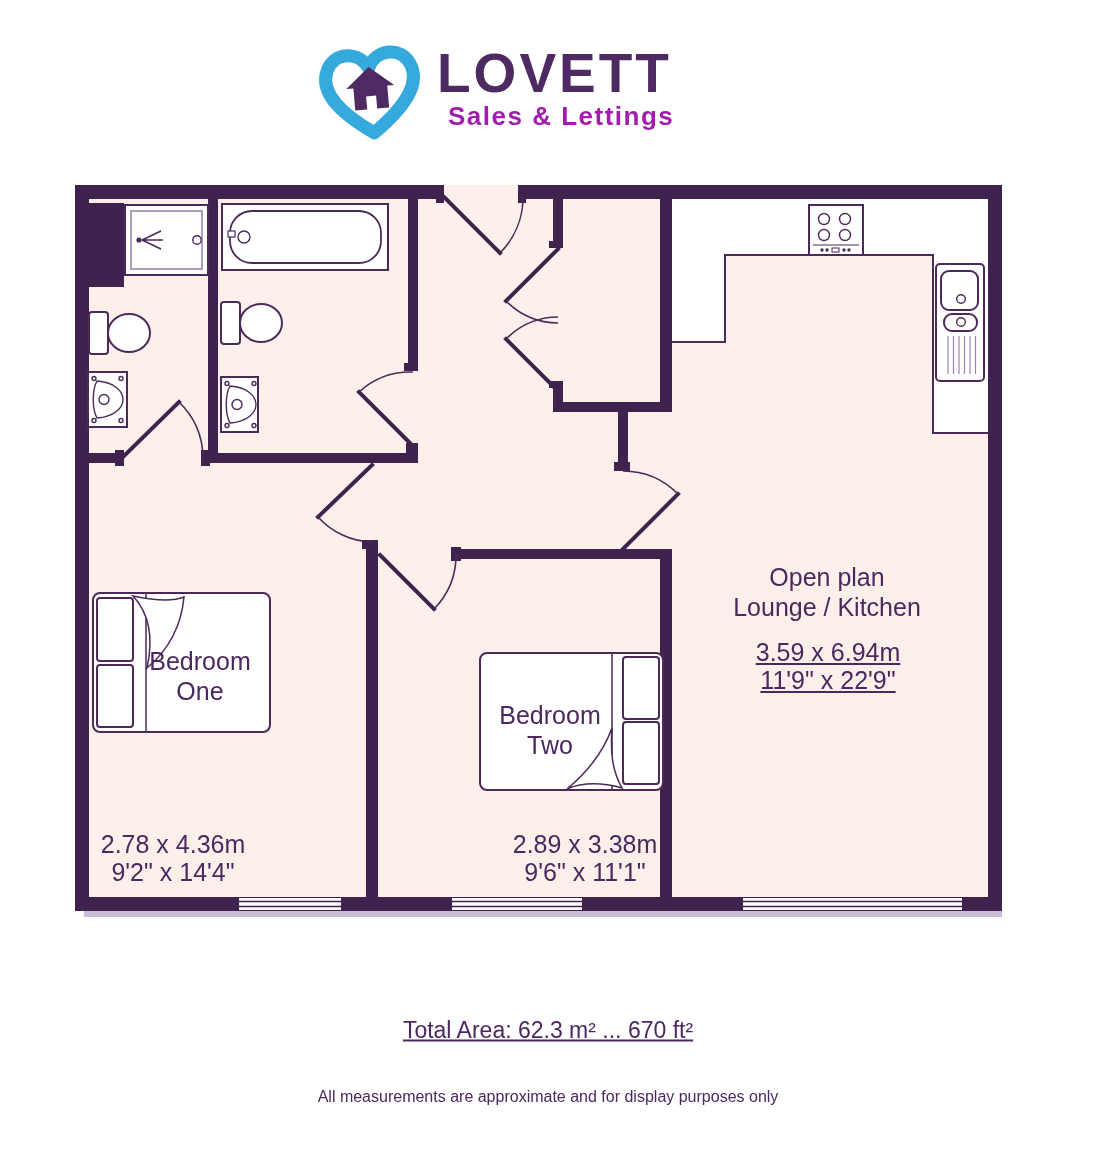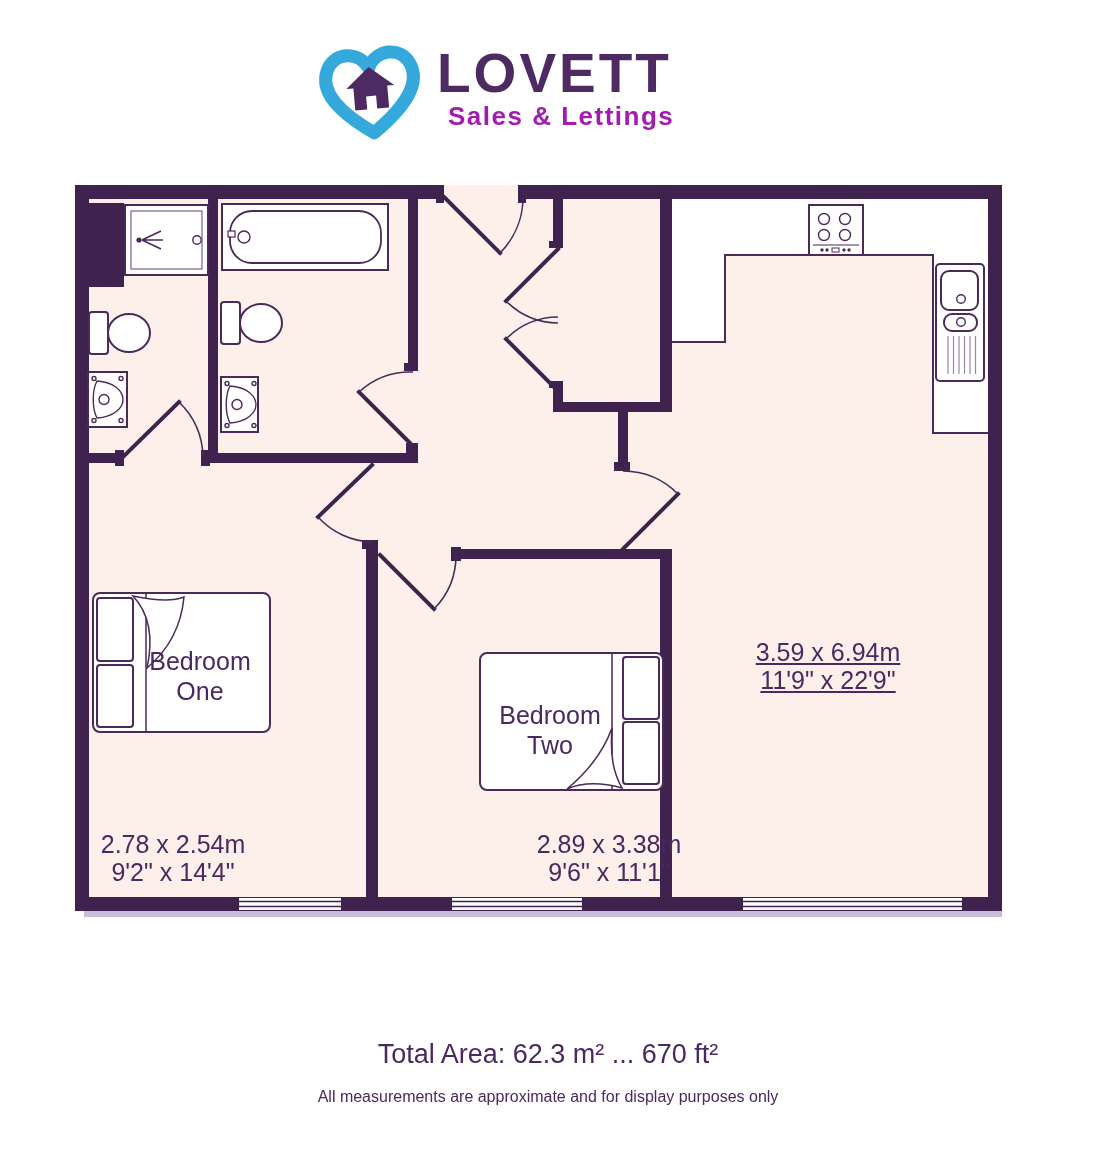--- a/index.html
+++ b/index.html
@@ -211,34 +211,36 @@
     <line x1="612" y1="654" x2="612" y2="789" stroke="#4b2a59" stroke-width="1.5"></line>
     <path d="M612,728 C610,755 613,772 622,788 C600,782 581,783 567,789 C590,770 604,750 612,728 Z" fill="#ffffff" stroke="#4b2a59" stroke-width="1.5"></path>
   </g>
 </svg>
 
 <div class="label" style="left:200px;top:676px;font-size:25px;line-height:30px;">
   <div>Bedroom</div>
   <div>One</div>
 </div>
 <div class="label" style="left:173px;top:858px;font-size:25px;line-height:28px;">
-  <div>2.78 x 2.54m</div>
+  <div>2.78 x 4.36m</div>
   <div>9'2" x 14'4"</div>
 </div>
 
 <div class="label" style="left:550px;top:730px;font-size:25px;line-height:30px;">
   <div>Bedroom</div>
   <div>Two</div>
 </div>
-<div class="label" style="left:585px;top:858px;font-size:25px;line-height:28px;margin-left:24px;">
+<div class="label" style="left:585px;top:858px;font-size:25px;line-height:28px;">
   <div>2.89 x 3.38m</div>
   <div>9'6" x 11'1"</div>
 </div>
 
 <div class="label" style="left:827px;top:592px;font-size:25px;line-height:30px;">
+  <div>Open plan</div>
+  <div>Lounge / Kitchen</div>
 </div>
 <div class="label" style="left:828px;top:666px;font-size:25px;line-height:28px;text-decoration:underline;">
   <div>3.59 x 6.94m</div>
   <div>11'9" x 22'9"</div>
 </div>
 
-<div class="label" style="left:548px;top:1054px;font-size:27px;">Total Area: 62.3 m² ... 670 ft²</div>
+<div class="label" style="left:548px;top:1030px;font-size:23px;text-decoration:underline;">Total Area: 62.3 m² ... 670 ft²</div>
 <div class="label" style="left:548px;top:1097px;font-size:16px;">All measurements are approximate and for display purposes only</div>
 
 </body></html>

